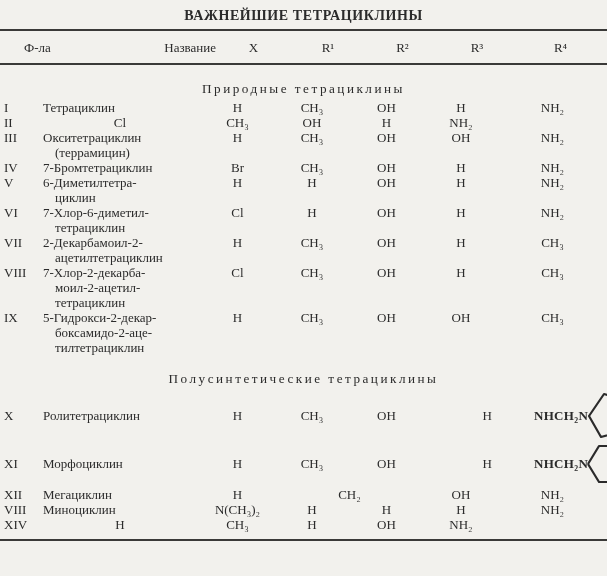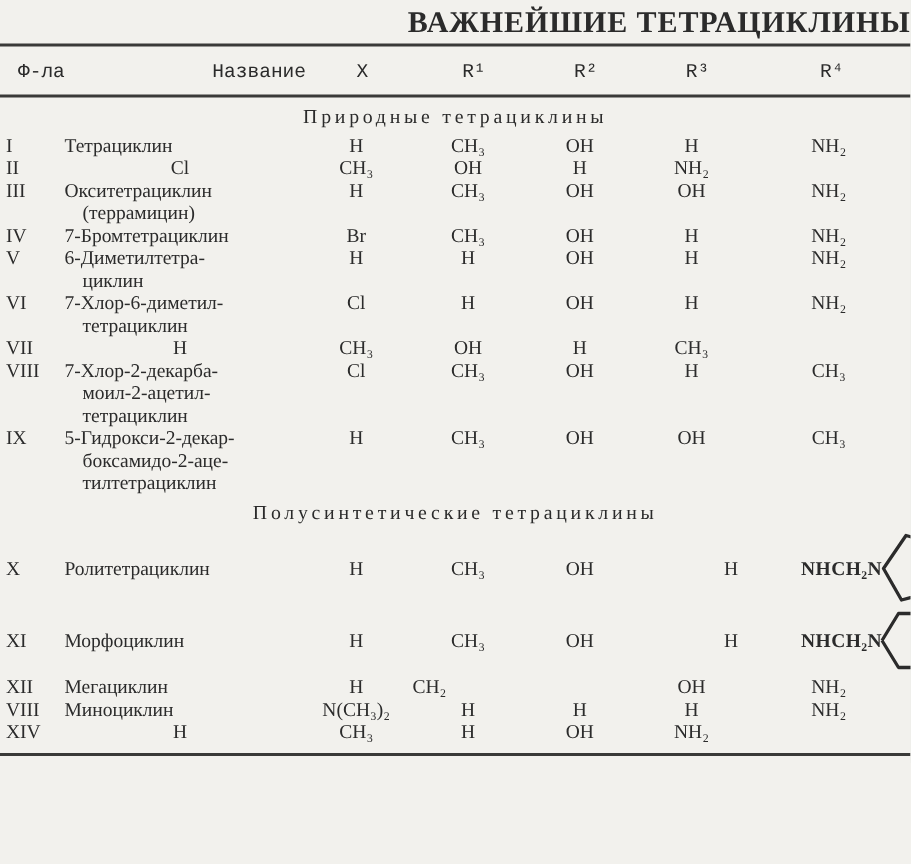--- a/index.html
+++ b/index.html
@@ -12,23 +12,23 @@
     width:607px;height:576px;
     background:#f2f1ed;
     color:#2b2b2b;
     box-sizing:border-box;
     padding-top:6px;
     overflow:hidden;
     font-size:13px;
     line-height:15px;
   }
   .title{
-    text-align:right;
+    text-align:center;
     font-weight:bold;
-    font-size:20px;
+    font-size:14px;
     letter-spacing:0.6px;
     margin:2px 0 6px 0;
   }
   .rule{
     border:0;
     border-top:2px solid #3a3a38;
     margin:0;
     height:0;
   }
   .rule-thin{
@@ -36,40 +36,39 @@
     border-top:2px solid #3a3a38;
     margin:0;
     height:0;
   }
   .grid-row{
     display:grid;
     grid-template-columns:40px 160px 75px 74px 75px 74px 1fr;
     align-items:start;
   }
   .hdr-row{
-    padding:9px 0 8px 4px;
-    font-family:Liberation Mono, monospace;
+    padding:9px 0 8px 16px;
   }
   .hdr-cell{ text-align:center; }
   .hdr-fla{ text-align:left; padding-left:8px; }
   .hdr-name{ text-align:right; padding-left:22px; }
   .section-heading{
     text-align:center;
     letter-spacing:2.5px;
     font-size:13.2px;
-    margin:5px 0 4px 0;
+    margin:16px 0 4px 0;
   }
   .c-num{ padding-left:4px; }
   .c-name{
     padding-left:15px;
     text-indent:-12px;
     white-space:pre-line;
   }
   .c-val{ text-align:center; }
-  .c-span2{ grid-column:4 / 6; text-align:left; }
+  .c-span2{ grid-column:4 / 6; text-align:center; }
   .row-struct{ align-items:center; min-height:47px; }
   .c-r3-right{ text-align:right; padding-right:6px; }
   .c-r4-struct{
     display:flex;
     align-items:center;
     justify-content:flex-start;
     font-weight:600;
     letter-spacing:0.3px;
     margin-left:36px;
   }
@@ -164,20 +163,22 @@
 тетрациклин</div>
       <div class="c-val">Cl</div>
       <div class="c-val">H</div>
       <div class="c-val">OH</div>
       <div class="c-val">H</div>
       <div class="c-val">NH₂</div>
     </div>
 
     <div class="grid-row">
       <div class="c-num">VII</div>
+      <div class="c-name">2-Декарбамоил-2-
+ацетилтетрациклин</div>
       <div class="c-val">H</div>
       <div class="c-val">CH₃</div>
       <div class="c-val">OH</div>
       <div class="c-val">H</div>
       <div class="c-val">CH₃</div>
     </div>
 
     <div class="grid-row">
       <div class="c-num">VIII</div>
       <div class="c-name">7-Хлор-2-декарба-

